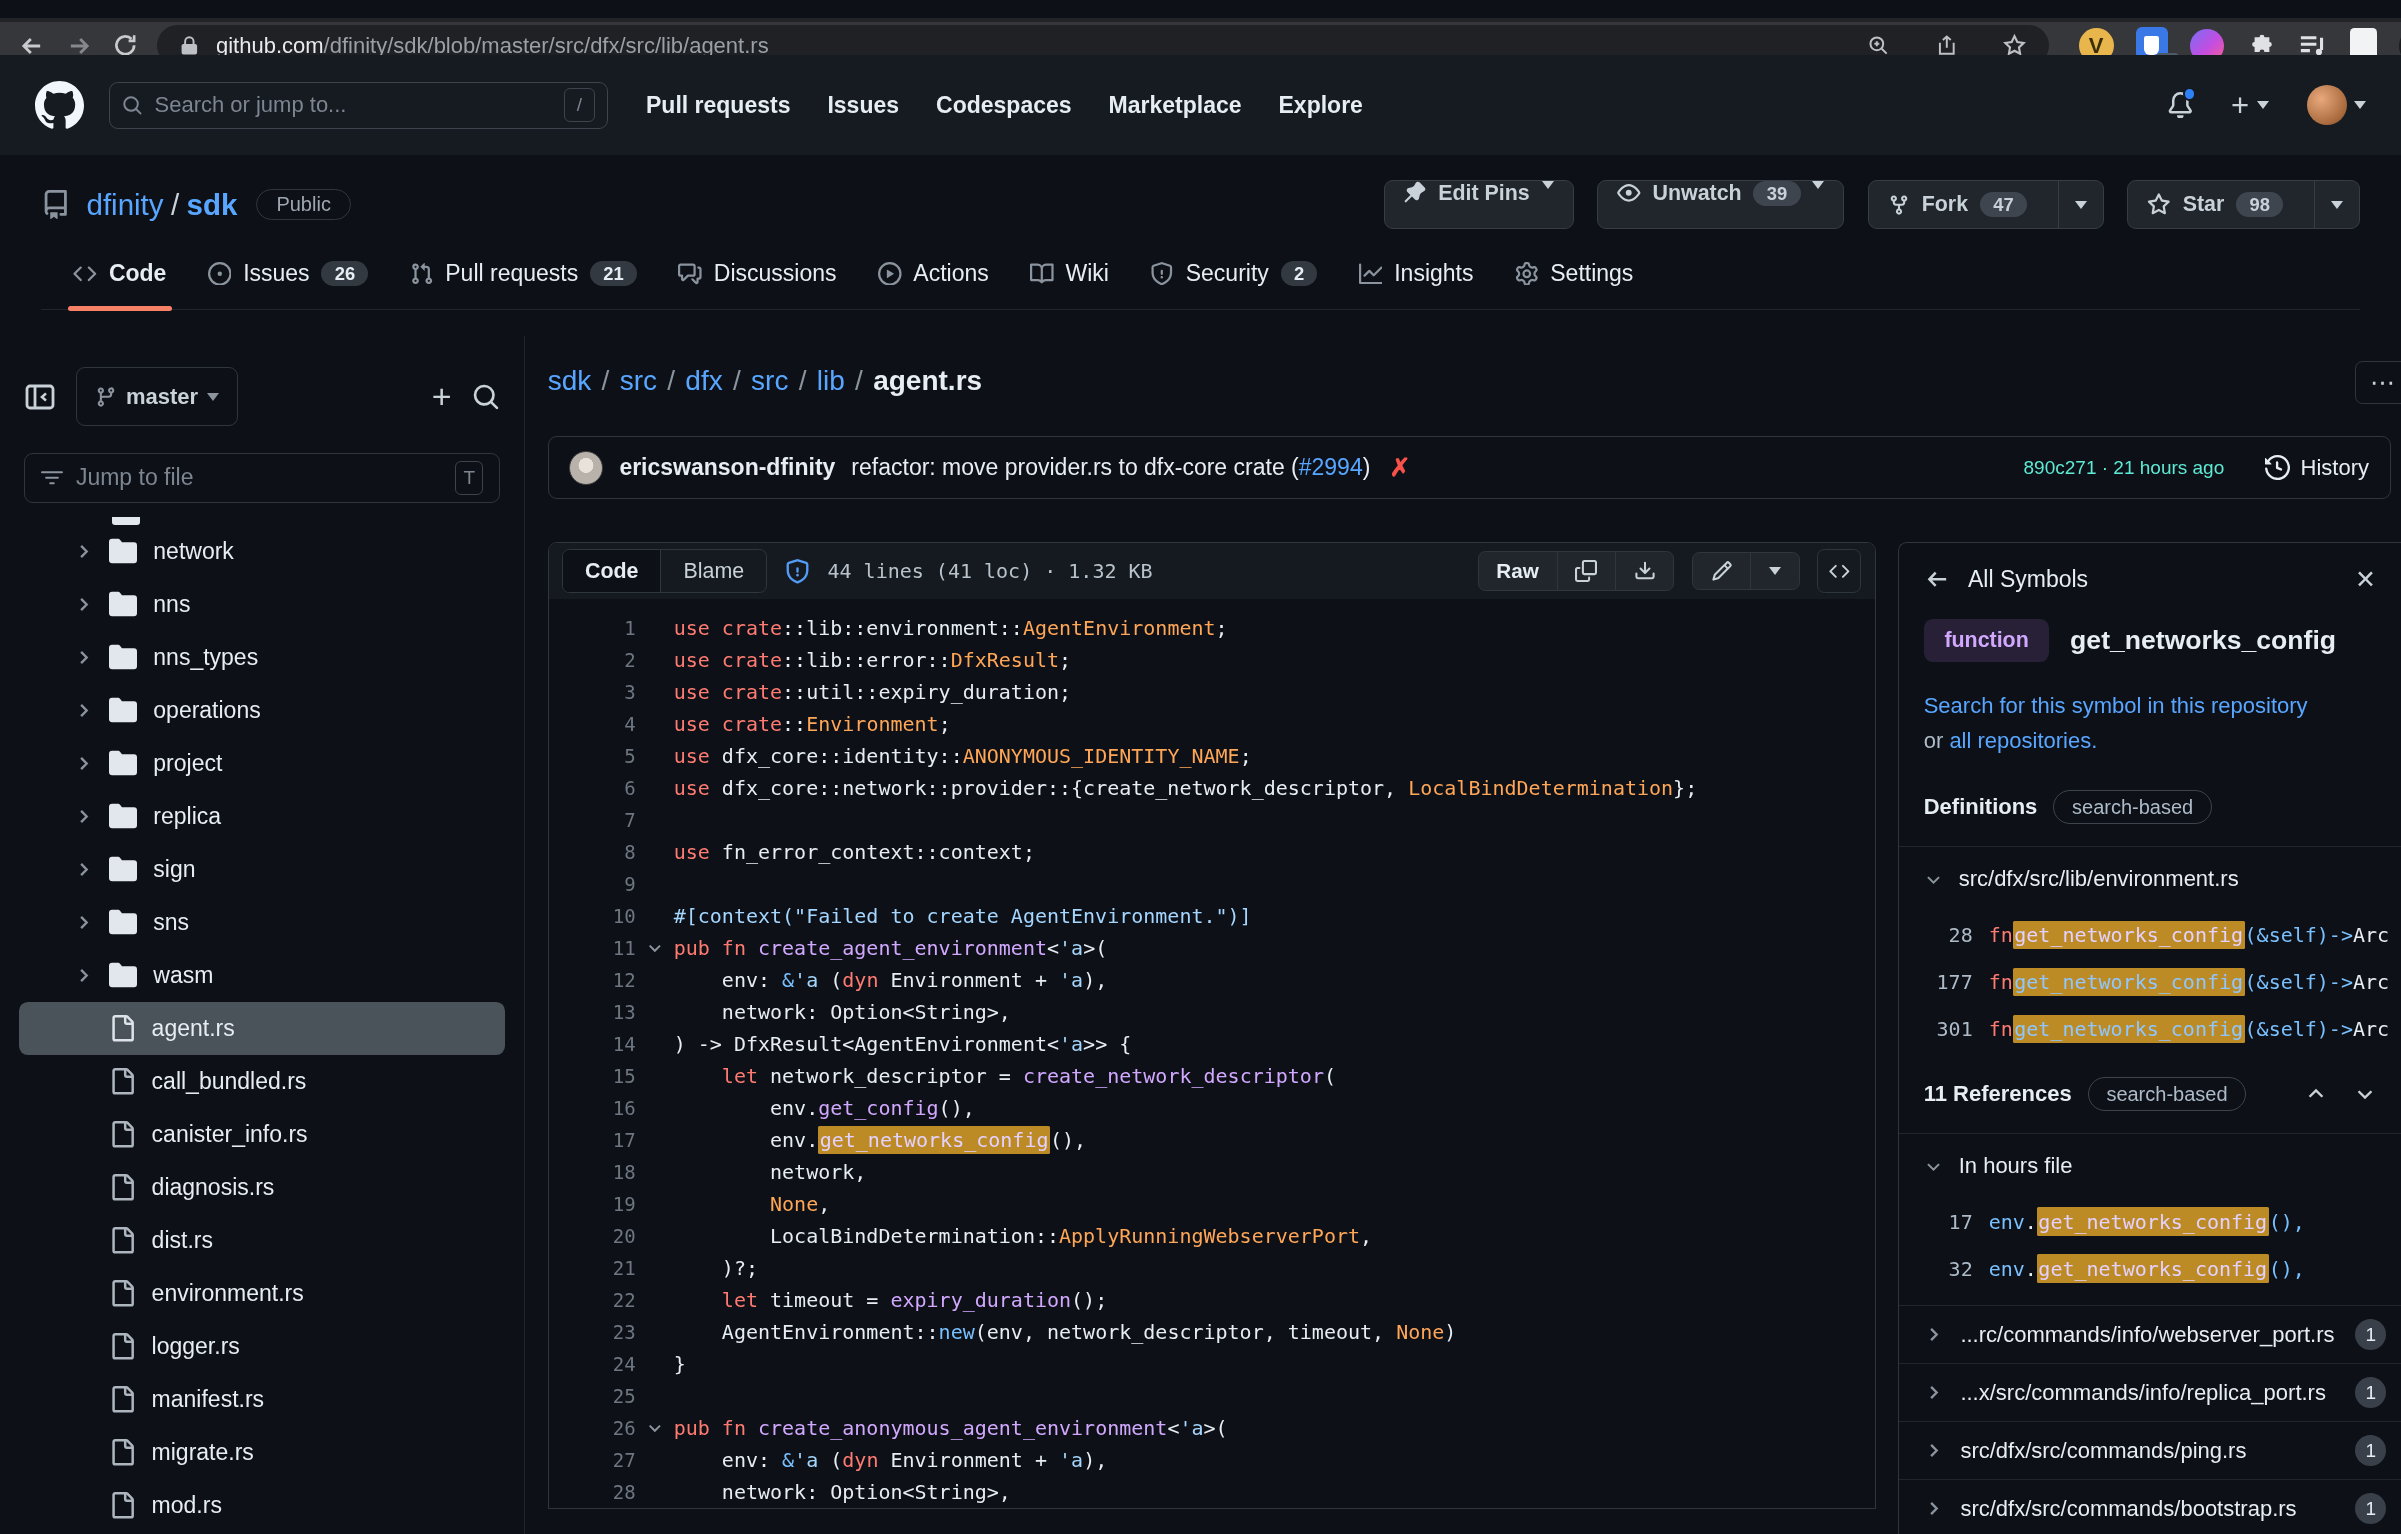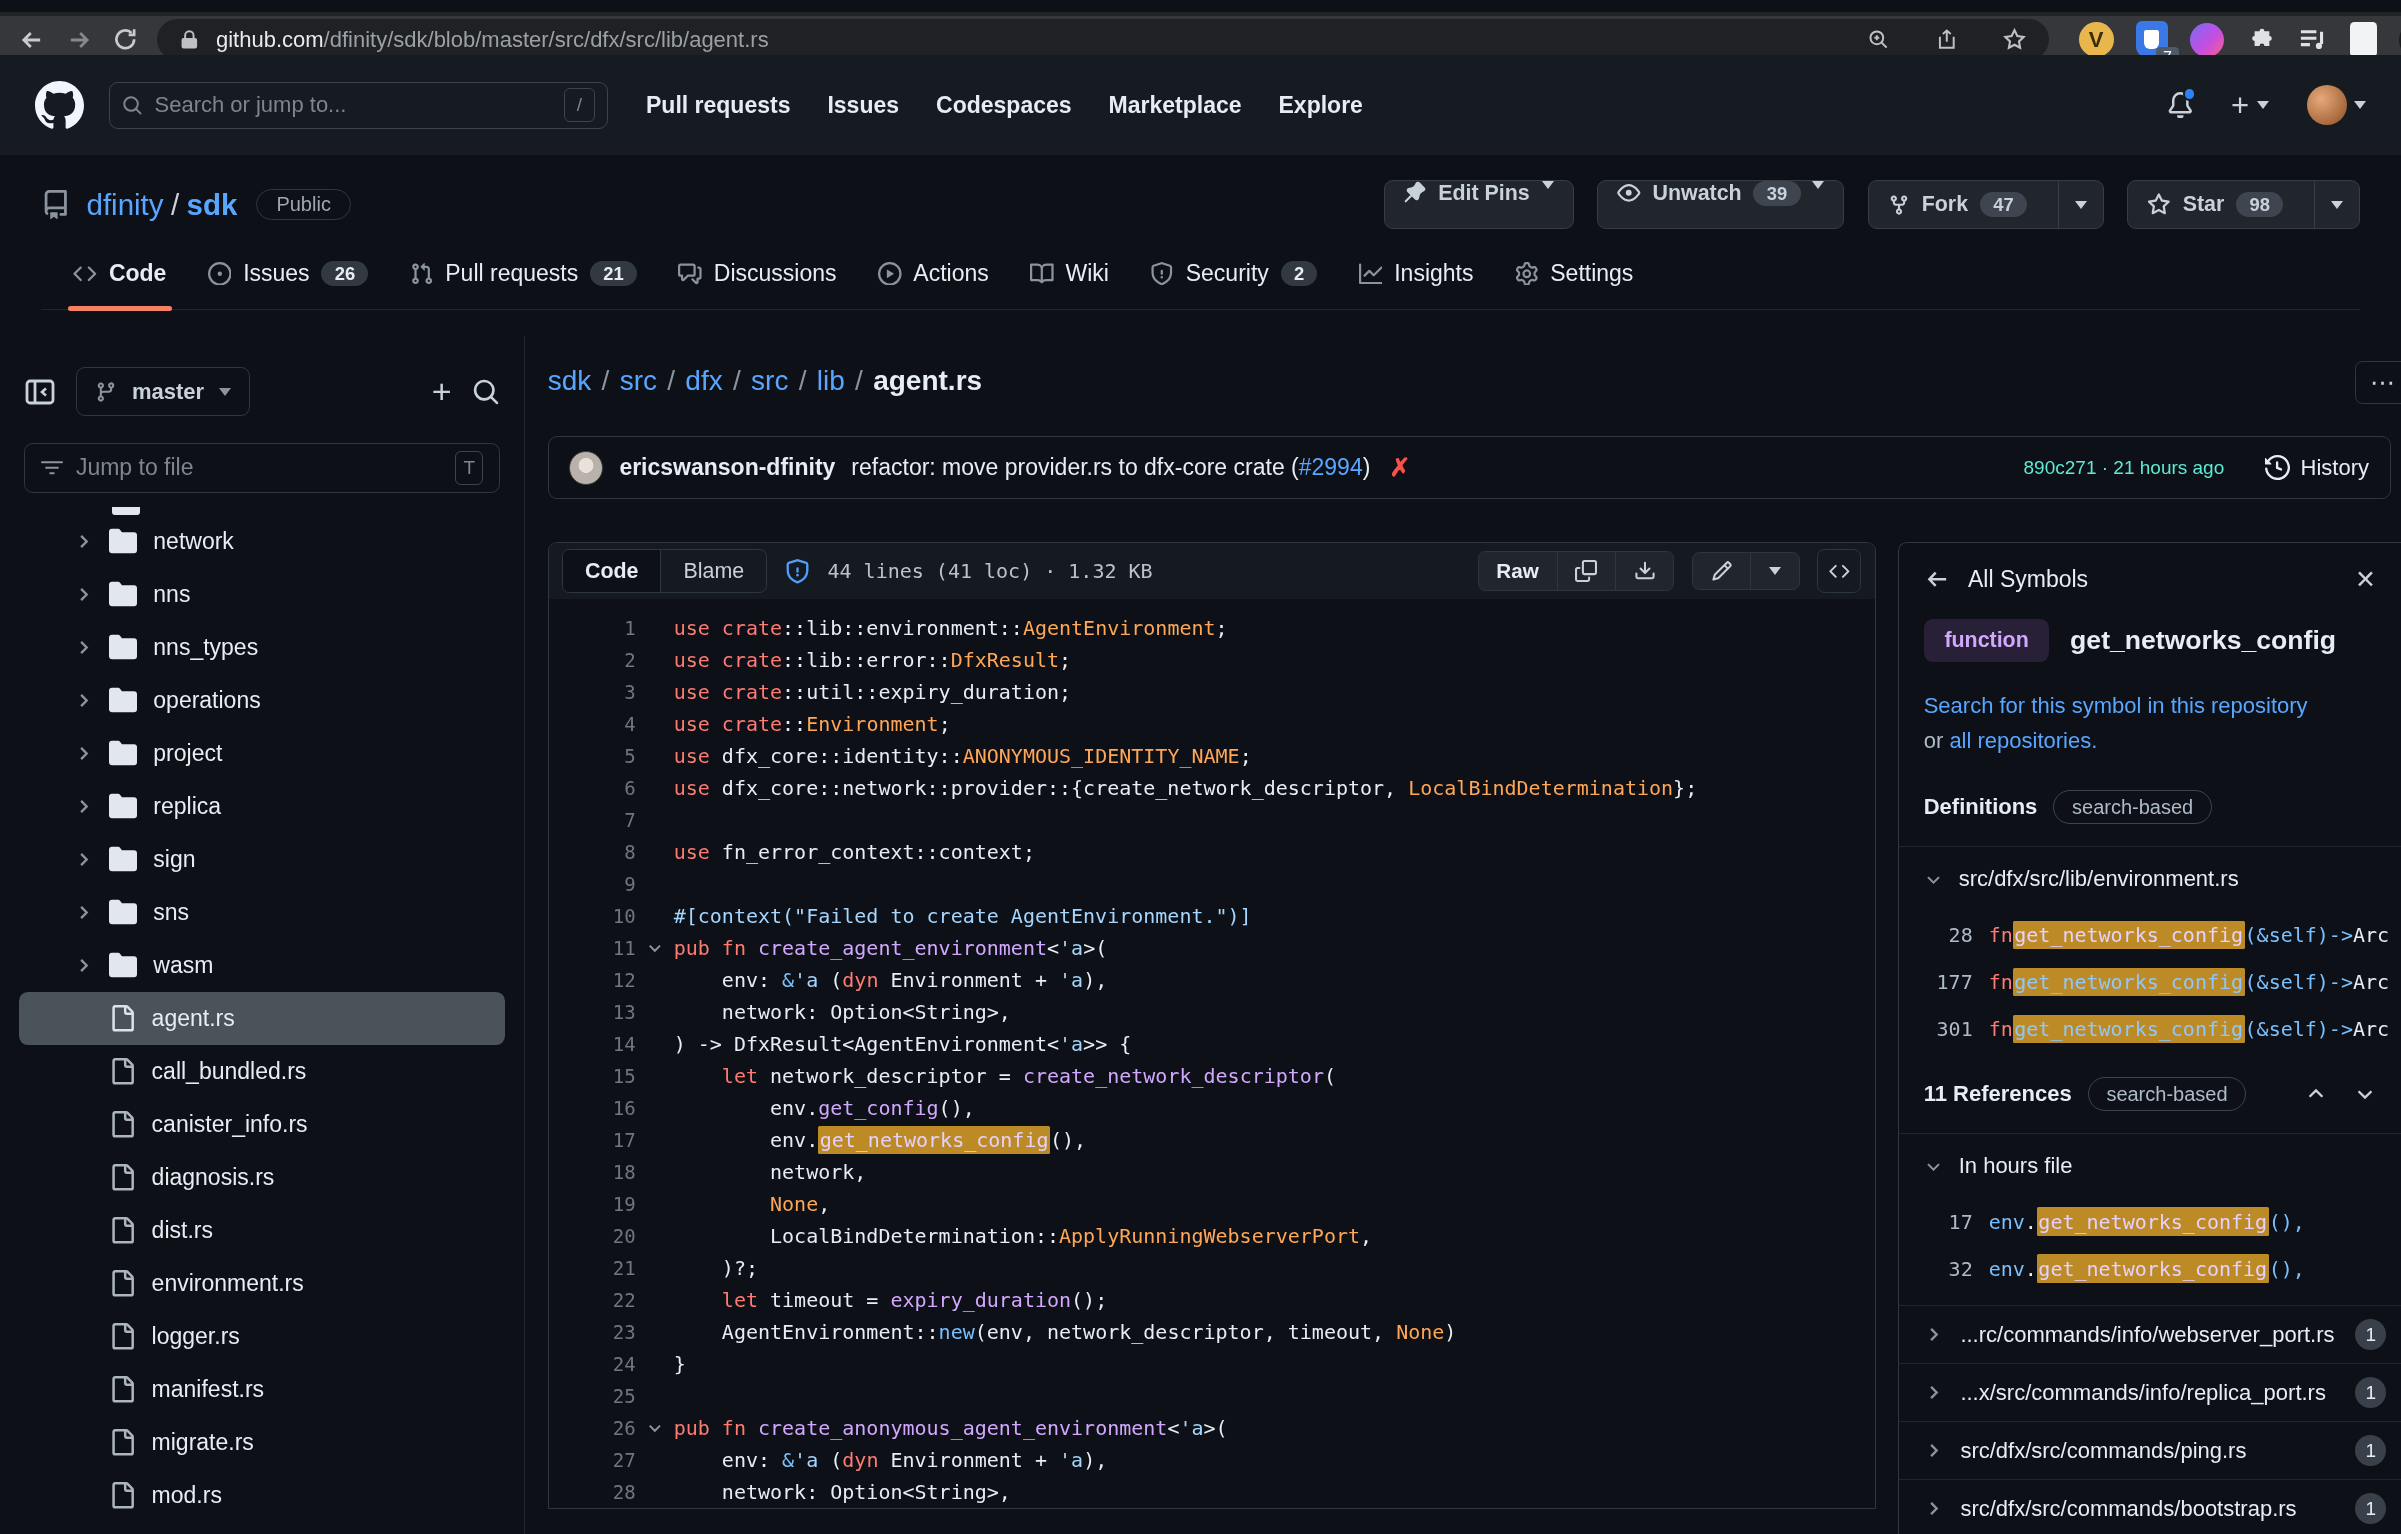--- a/index.html
+++ b/index.html
@@ -2,21 +2,21 @@
 <html style="font-size:11.8px"><head>
 <meta charset="utf-8">
 <style>
   * { margin:0; padding:0; box-sizing:border-box; }
   html,body { width:2401px; height:1534px; overflow:hidden; background:#0d1117;
     font-family:"Liberation Sans", sans-serif; }
   svg { display:block; }
   .spacer { flex:1; }
 
   
-  #chrome { position:absolute; left:0; top:12px; width:2401px; height:55px; background:#36373b;
+  #chrome { position:absolute; left:0; top:18px; width:2401px; height:55px; background:#36373b;
     display:flex; align-items:center; padding:0 17.7px; gap:19px; }
   #chrome::before{ content:""; position:absolute; left:0; top:0; width:100%; height:4.4px; background:#222326;}
   .nav-ico { color:#c8cacc; }
   .nav-ico.dim { color:#85888c; }
   .url-pill { height:41px; flex:0 0 1892px; background:#202124; border-radius:20.7px;
     display:flex; align-items:center; padding:0 22px; gap:16px; }
   .url-text { font-size:22px; color:#e8eaed; white-space:nowrap; overflow:hidden; }
   .url-text .path { color:#9aa0a6; }
   .pill-ico { color:#bdc1c6; margin-left:28px; }
   .ext-row { display:flex; align-items:center; gap:22px; margin-left:10.3px; }
@@ -86,22 +86,22 @@
     border-radius:3px; background:#f78166; }
 
   
   #main { position:absolute; left:0; top:336px; width:2401px; bottom:0; }
 
   
   #sidebar { position:absolute; left:0; top:0; bottom:0; width:525px; border-right:1.5px solid #21262d;
     padding-top:31px; overflow:hidden; }
   .sb-head { display:flex; align-items:center; padding:0 23.6px; gap:20.7px; }
   .collapse-btn { color:#c9d1d9; cursor:pointer; }
-  .branch-btn { height:49px; border:1.5px solid #30363d; border-radius:8.9px; display:flex; align-items:center;
-    gap:15px; padding:0 17.7px; cursor:pointer; }
+  .branch-btn { height:59px; border:1.5px solid #30363d; border-radius:8.9px; display:flex; align-items:center;
+    gap:9px; padding:0 17.7px; cursor:pointer; }
   .branch-btn .ico { color:#8b949e; }
   .branch-btn .lbl { font-size:22px; font-weight:600; color:#c9d1d9; }
   .branch-btn .caret { color:#8b949e; }
   .sb-plus { font-size:34px; color:#c9d1d9; font-weight:300; cursor:pointer; }
   .sb-search { color:#c9d1d9; cursor:pointer; }
   .filter-box { margin:26.6px 23.6px 0; height:50px; border:1.5px solid #30363d; border-radius:8.9px;
     display:flex; align-items:center; padding:0 16px; gap:13.3px; cursor:text; }
   .filter-box .ico { color:#8b949e; }
   .filter-box .ph { font-size:23px; color:#7d8590; }
   .t-key { width:28px; height:34px; border:1.5px solid #3d444d; border-radius:5.9px; color:#7d8590;

